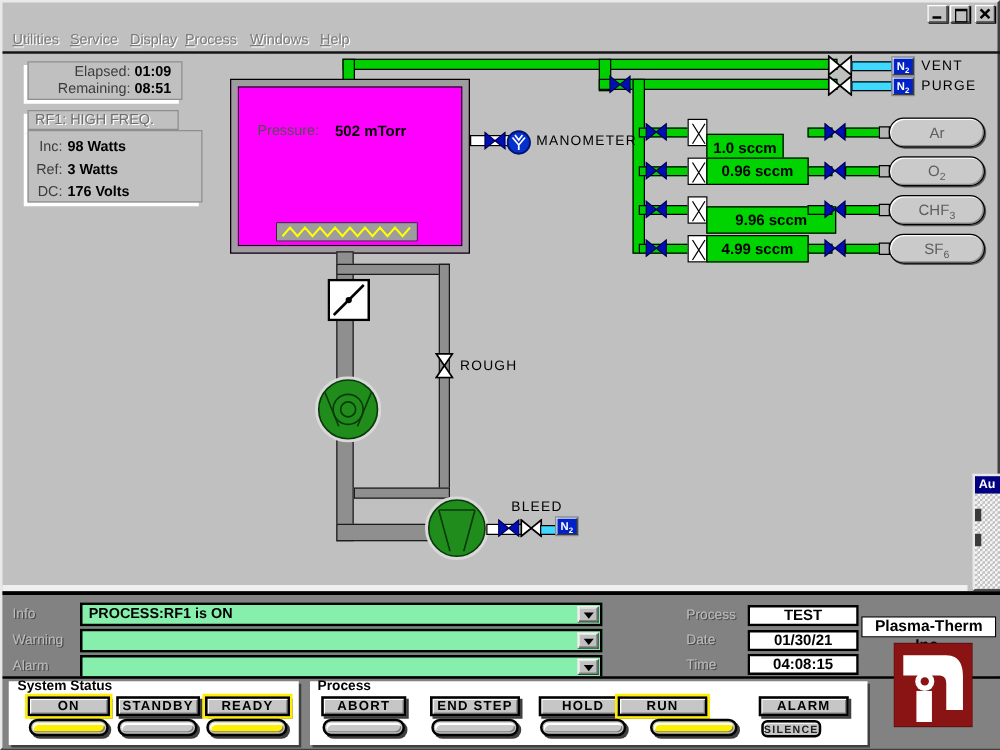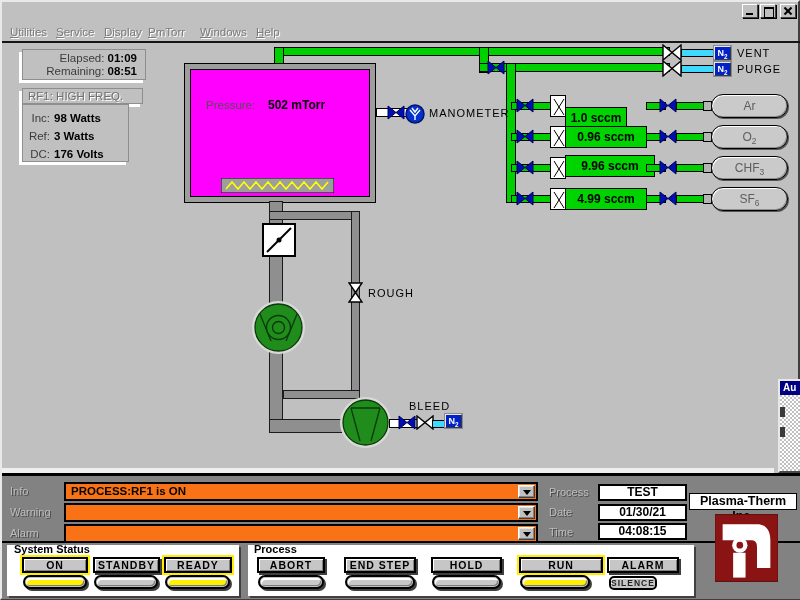--- a/index.html
+++ b/index.html
@@ -45,21 +45,21 @@
   .tank { background:#cacaca; border:1px solid #000; border-radius:12px; color:#5e5e5e; font-size:12px;
           text-align:center; line-height:22px; box-shadow:inset 1px 1px 0 #fff, inset -1px -1px 0 #8f8f8f, 1px 1px 0 #555; }
   .tank sub, .badge sub { font-size:70%; }
   .badge { background:#0022c8; color:#fff; font-weight:bold; font-size:9px; text-align:center; line-height:12px;
            border:1px solid; border-color:#e8e8e8 #3a3a3a #3a3a3a #e8e8e8; box-shadow:0 0 0 1px #8a8a8a; }
   .lbl { font-size:11px; letter-spacing:1px; color:#000; white-space:nowrap; }
 
   
   #statusarea { position:absolute; left:0; top:471px; width:800px; height:68px; background:#828282; border-top:3px solid #000; }
   .etched-l { font-weight:normal; font-size:11px; color:#bdbdbd; text-shadow:1px 1px 0 #4a4a4a; }
-  .combo { position:absolute; left:62px; width:474px; height:19px; background:#f97316; border:2px solid #000; }
+  .combo { position:absolute; left:62px; width:418px; height:19px; background:#86efac; border:2px solid #000; }
   .combo .val { position:absolute; left:5px; top:1px; font-weight:bold; font-size:11.5px; color:#000; white-space:nowrap; }
   .cbtn { position:absolute; right:1px; top:1px; width:17px; height:13px; background:#c0c0c0;
           border:1px solid; border-color:#fff #404040 #404040 #fff; box-shadow:inset -1px -1px 0 #808080, inset 1px 1px 0 #e4e4e4; }
   .cbtn::after { content:""; position:absolute; left:4px; top:4px; border-left:4px solid transparent; border-right:4px solid transparent; border-top:5px solid #000; }
   .vbox { position:absolute; left:596px; width:89px; height:17px; background:#fff; border:2px solid #000;
           font-weight:bold; font-size:12px; text-align:center; line-height:13px; color:#000; }
   .company-box { background:#fff; border:1px solid #000; font-weight:bold; font-size:12.5px; text-align:center; line-height:15px; color:#000; }
 
   
   #toolbar { position:absolute; left:0; top:539px; width:800px; height:58px; background:#828282; border-top:2px solid #000; }
@@ -94,32 +94,32 @@
 
   <div class="winbtns">
     <div class="wbtn min-g"></div>
     <div class="wbtn max-g"></div>
     <div class="wbtn close-g" style="margin-left:2px"></div>
   </div>
 
   <div class="menu-item" style="left:8px"><span class="ini">U</span><span>tilities</span></div>
   <div class="menu-item" style="left:54px"><span class="ini">S</span><span>ervice</span></div>
   <div class="menu-item" style="left:102px"><span class="ini">D</span><span>isplay</span></div>
-  <div class="menu-item" style="left:146px"><span class="ini">P</span><span>mTorr</span></div>
+  <div class="menu-item" style="left:146px"><span class="ini">P</span><span>rocess</span></div>
   <div class="menu-item" style="left:198px"><span class="ini">W</span><span>indows</span></div>
   <div class="menu-item" style="left:254px"><span class="ini">H</span><span>elp</span></div>
   <div class="menu-black-line"></div>
 
   <div class="abs panel" style="left:20px;top:47px;width:124px;height:31px;text-align:right;padding:2px 8px 0 0;line-height:13px">
     <div><span>Elapsed:</span> <b>01:09</b></div>
     <div><span>Remaining:</span> <b>08:51</b></div>
   </div>
 
   <div class="abs panel hdr-etched" style="left:20px;top:86px;width:121px;height:16px;padding-left:5px;line-height:15px">RF1: HIGH FREQ.</div>
-  <div class="abs panel" style="left:20px;top:102px;width:107px;height:58px;padding-top:4px;line-height:18px">
+  <div class="abs panel" style="left:20px;top:102px;width:140px;height:58px;padding-top:4px;line-height:18px">
     <div class="rf-row"><span class="rl">Inc:</span><b>98 Watts</b></div>
     <div class="rf-row"><span class="rl">Ref:</span><b>3 Watts</b></div>
     <div class="rf-row"><span class="rl">DC:</span><b>176 Volts</b></div>
   </div>
 
   <div class="abs gpipe" style="left:272px;top:45px;width:396px;height:9px"></div>
   <div class="abs gpipe" style="left:272px;top:45px;width:10px;height:19px"></div>
   <div class="abs gpipe" style="left:477px;top:45px;width:10px;height:26px"></div>
   <div class="abs gpipe" style="left:477px;top:61px;width:191px;height:9px"></div>
   <div class="abs gpipe" style="left:504px;top:61px;width:10px;height:140px"></div>
@@ -202,21 +202,21 @@
   <div class="abs tank" style="left:709px;top:123px;width:77px;height:24px"><span>O</span><sub>2</sub></div>
 
   <div class="abs gpipe" style="left:509px;top:162px;width:44px;height:8px"></div>
   <svg class="abs" style="left:514px;top:158px" width="18" height="15">
       <polygon points="1,1 9,7.5 1,14" fill="#000fb4" stroke="#000050"></polygon>
       <polygon points="17,1 9,7.5 17,14" fill="#000fb4" stroke="#000050"></polygon>
     </svg>
   <svg class="abs mfc-x" style="left:548px;top:155px" width="16" height="22">
       <path d="M3,3 L13,19 M13,3 L3,19" stroke="#000" stroke-width="1" fill="none"></path>
     </svg>
-  <div class="abs mfc-readout" style="left:563px;top:153px;width:90px;height:22px">9.96 sccm</div>
+  <div class="abs mfc-readout" style="left:563px;top:163px;width:104px;height:22px">9.96 sccm</div>
   <div class="abs gpipe" style="left:644px;top:162px;width:20px;height:8px"></div>
   <svg class="abs" style="left:657px;top:158px" width="18" height="15">
       <polygon points="1,1 9,7.5 1,14" fill="#000fb4" stroke="#000050"></polygon>
       <polygon points="17,1 9,7.5 17,14" fill="#000fb4" stroke="#000050"></polygon>
     </svg>
   <div class="abs gpipe" style="left:674px;top:162px;width:32px;height:8px"></div>
   <div class="abs" style="left:701px;top:161px;width:9px;height:10px;background:#b5b5b5;border:1px solid #000"></div>
   <div class="abs tank" style="left:709px;top:154px;width:77px;height:24px"><span>CHF</span><sub>3</sub></div>
 
   <div class="abs gpipe" style="left:509px;top:193px;width:44px;height:8px"></div>
@@ -342,21 +342,21 @@
   <div class="ind" style="left:92px;width:64px">
       <div class="fill"></div>
     </div>
   <div class="ind lit" style="left:163px;width:65px">
       <div class="fill"></div>
     </div>
 
   <div class="tb-btn" style="left:255px;width:68px">ABORT</div>
   <div class="tb-btn" style="left:342px;width:72px">END STEP</div>
   <div class="tb-btn" style="left:429px;width:71px">HOLD</div>
-  <div class="tb-btn active" style="left:517px;width:84px">RUN</div>
+  <div class="tb-btn active" style="left:492px;width:72px">RUN</div>
   <div class="tb-btn" style="left:605px;width:72px">ALARM</div>
   <div class="ind" style="left:256px;width:66px">
       <div class="fill"></div>
     </div>
   <div class="ind" style="left:343px;width:70px">
       <div class="fill"></div>
     </div>
   <div class="ind" style="left:430px;width:69px">
       <div class="fill"></div>
     </div>

